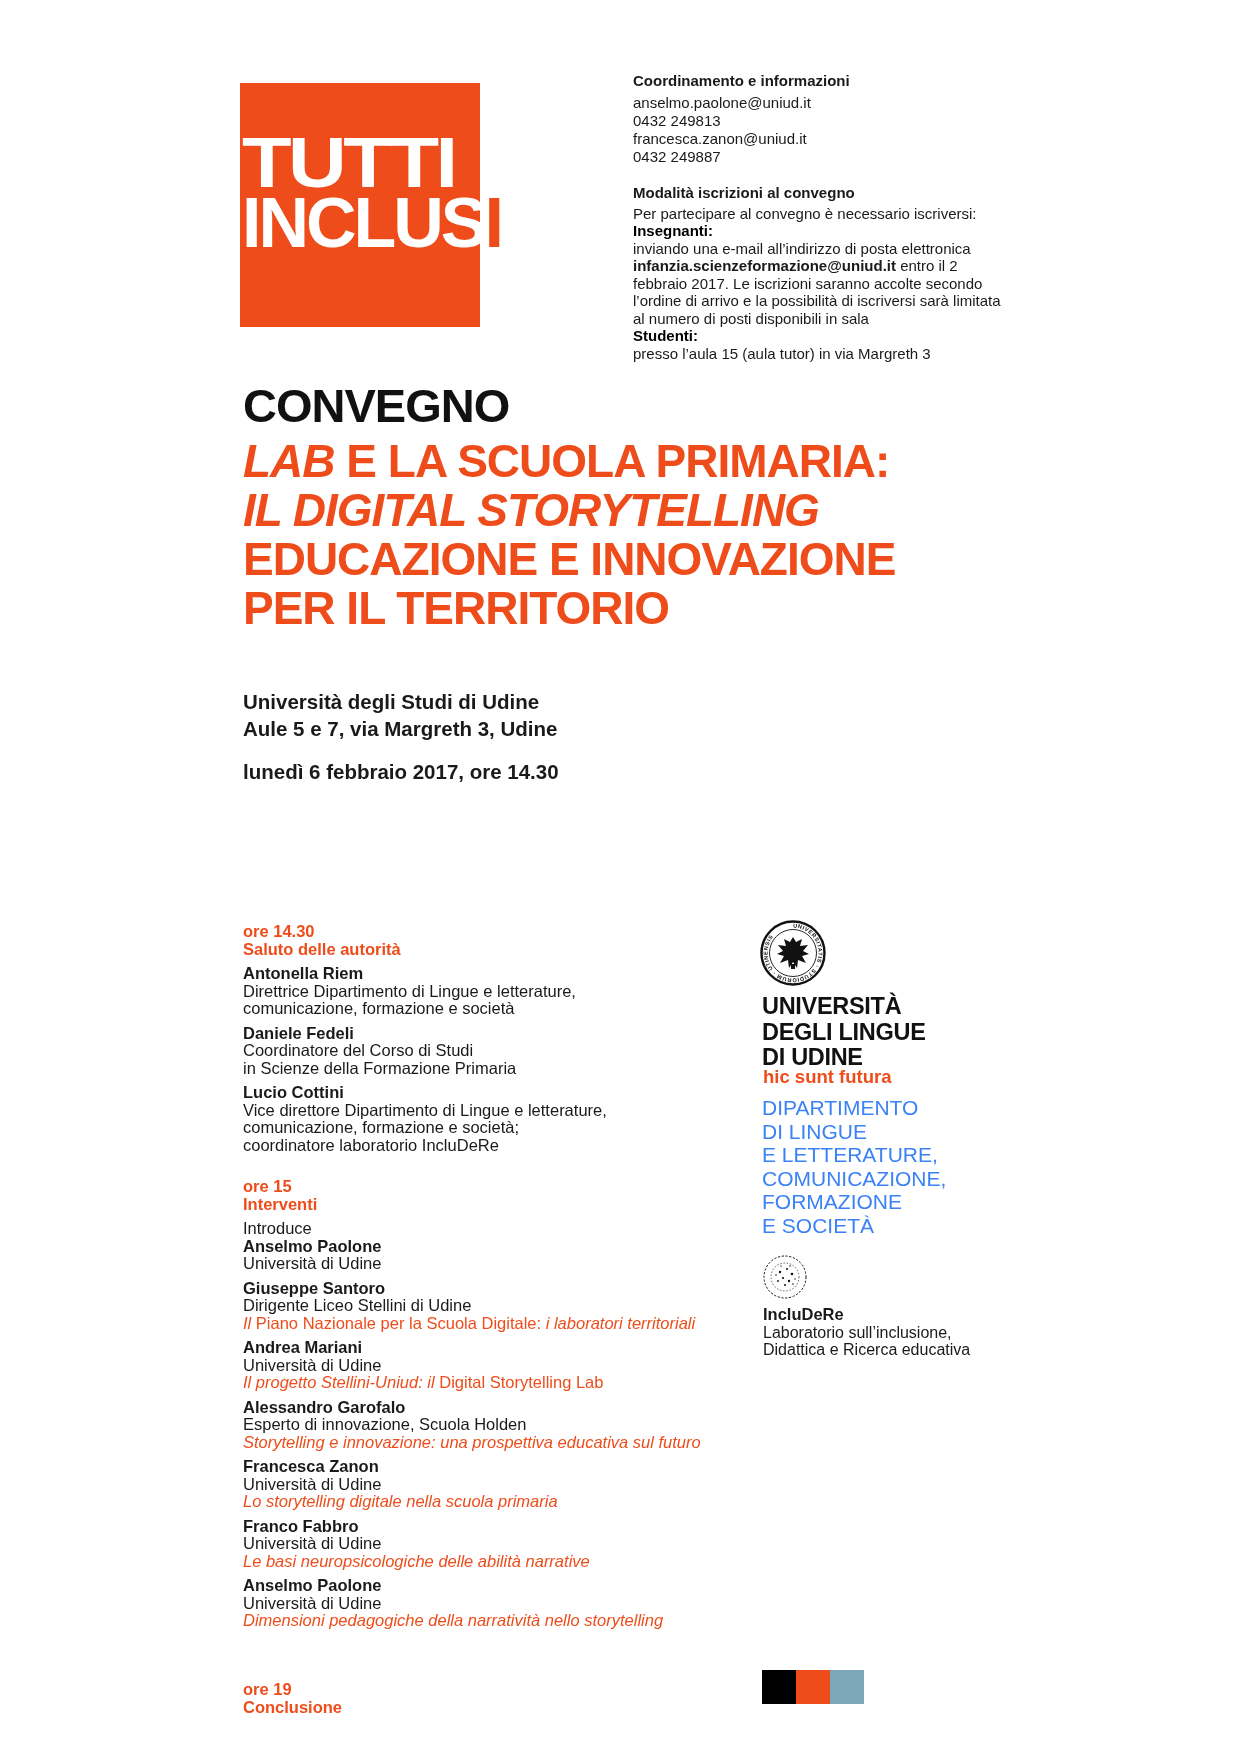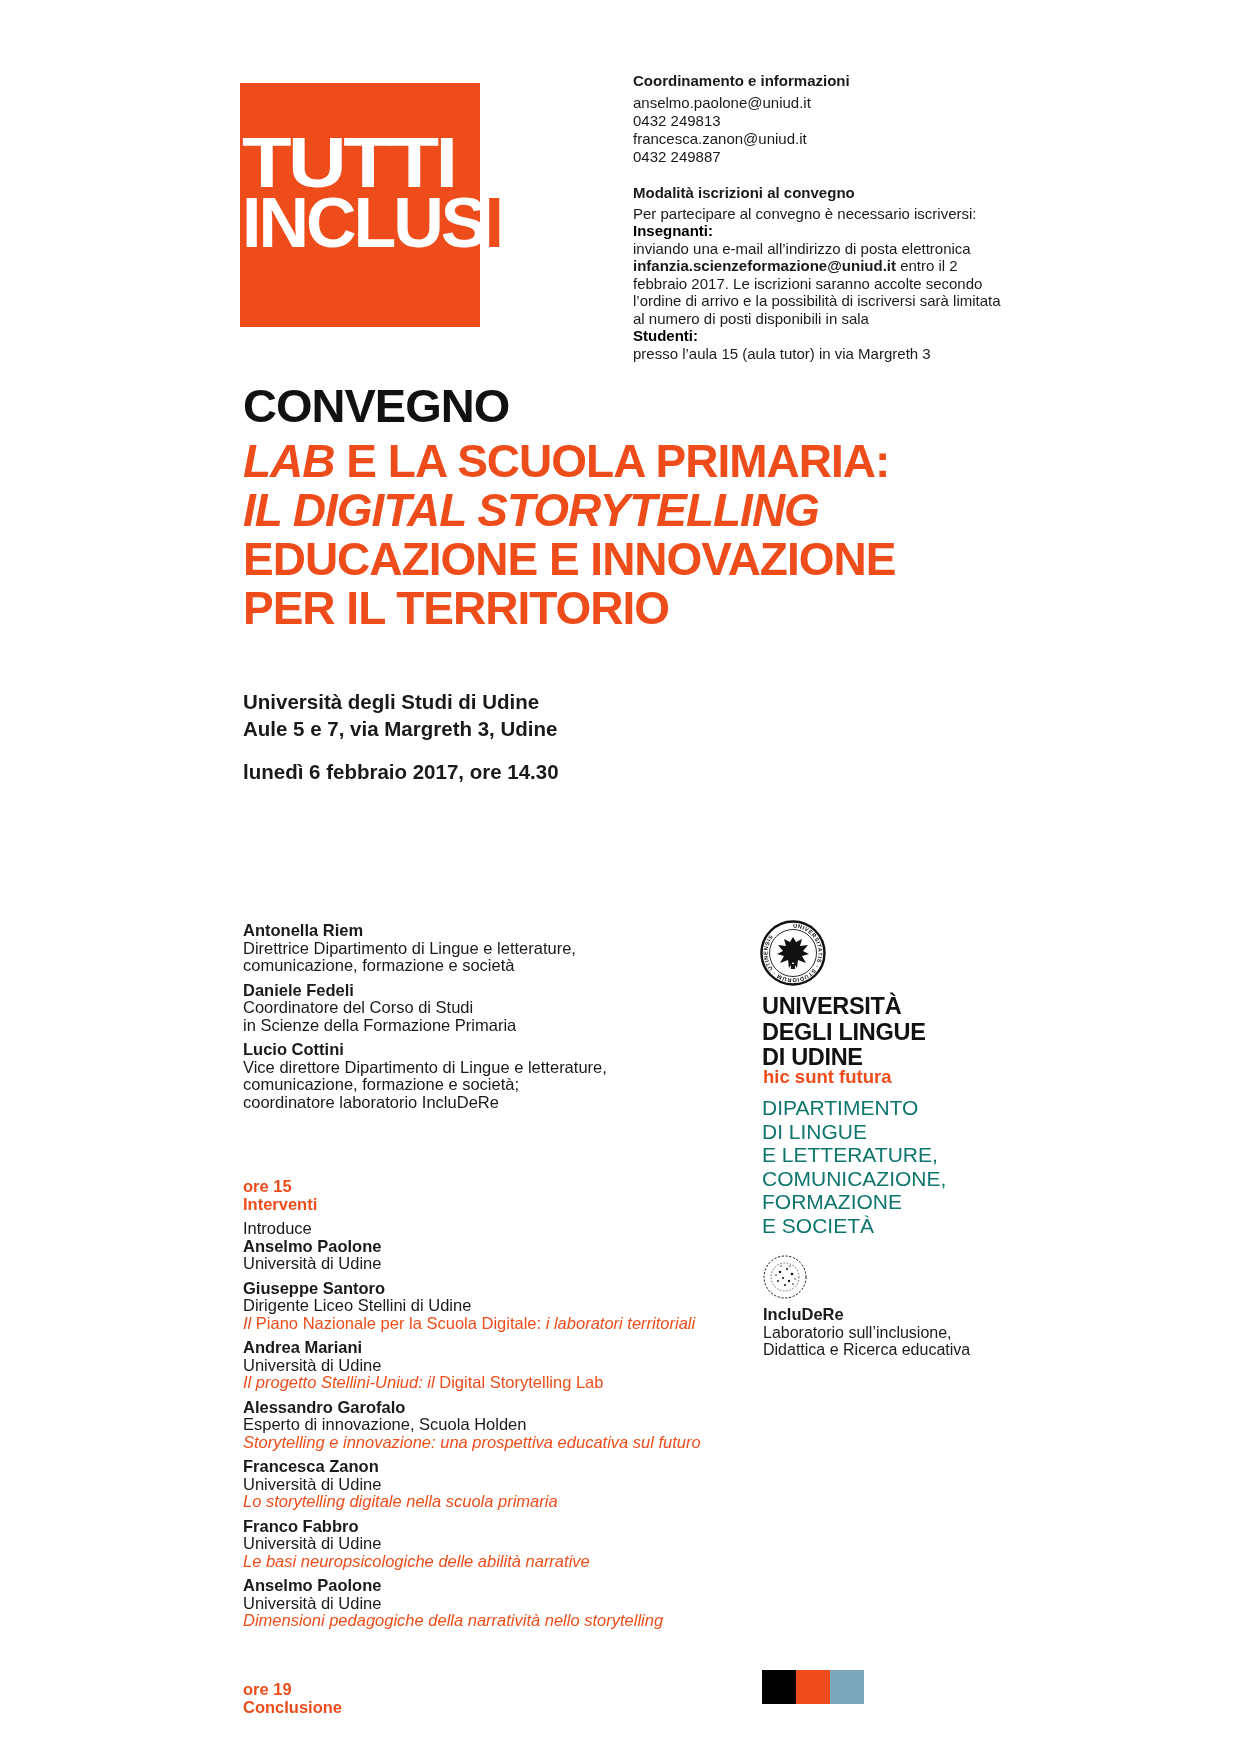--- a/index.html
+++ b/index.html
@@ -31,21 +31,21 @@
   .prog{position:absolute;left:243px;font-size:16.5px;line-height:17.5px;white-space:nowrap;}
   .prog .sess{font-weight:bold;color:#EE4D1B;line-height:18px;}
   .prog .sess-wrap{margin-bottom:7px;}
   .prog .sp{margin-bottom:7px;}
   .prog .name{font-weight:bold;}
   .prog .talk{color:#EE4D1B;}
   .prog .talk i{font-style:italic;}
   
   .uni-name{position:absolute;left:762px;top:994px;font-size:23.5px;font-weight:bold;line-height:25.5px;letter-spacing:-0.3px;color:#111;}
   .uni-motto{position:absolute;left:763px;top:1066px;font-size:18.5px;font-weight:bold;color:#EE4D1B;}
-  .dept{position:absolute;left:762px;top:1096px;font-size:21px;line-height:23.5px;color:#0f766e;}
+  .dept{position:absolute;left:762px;top:1096px;font-size:21px;line-height:23.5px;color:#3b82f6;}
   .includere{position:absolute;left:763px;top:1306px;font-size:16px;line-height:17.5px;}
   .includere .nm{font-weight:bold;font-size:16.5px;}
   .seal{position:absolute;left:760px;top:920px;}
   .mini-seal{position:absolute;left:762px;top:1254px;}
   .squares{position:absolute;left:762px;top:1670px;display:flex;}
   .squares div{width:34px;height:34px;}
 </style>
 </head>
 <body>
 
@@ -85,20 +85,24 @@
     <div>PER IL TERRITORIO</div>
   </div>
 
   <div class="venue">
     <div>Università degli Studi di Udine</div>
     <div>Aule 5 e 7, via Margreth 3, Udine</div>
   </div>
   <div class="date">lunedì 6 febbraio 2017, ore 14.30</div>
 
   <div class="prog" style="top:922px;">
+    <div class="sess-wrap">
+      <div class="sess">ore 14.30</div>
+      <div class="sess">Saluto delle autorità</div>
+    </div>
     <div class="sp">
       <div class="name">Antonella Riem</div>
       <div>Direttrice Dipartimento di Lingue e letterature,</div>
       <div>comunicazione, formazione e società</div>
     </div>
     <div class="sp">
       <div class="name">Daniele Fedeli</div>
       <div>Coordinatore del Corso di Studi</div>
       <div>in Scienze della Formazione Primaria</div>
     </div>

